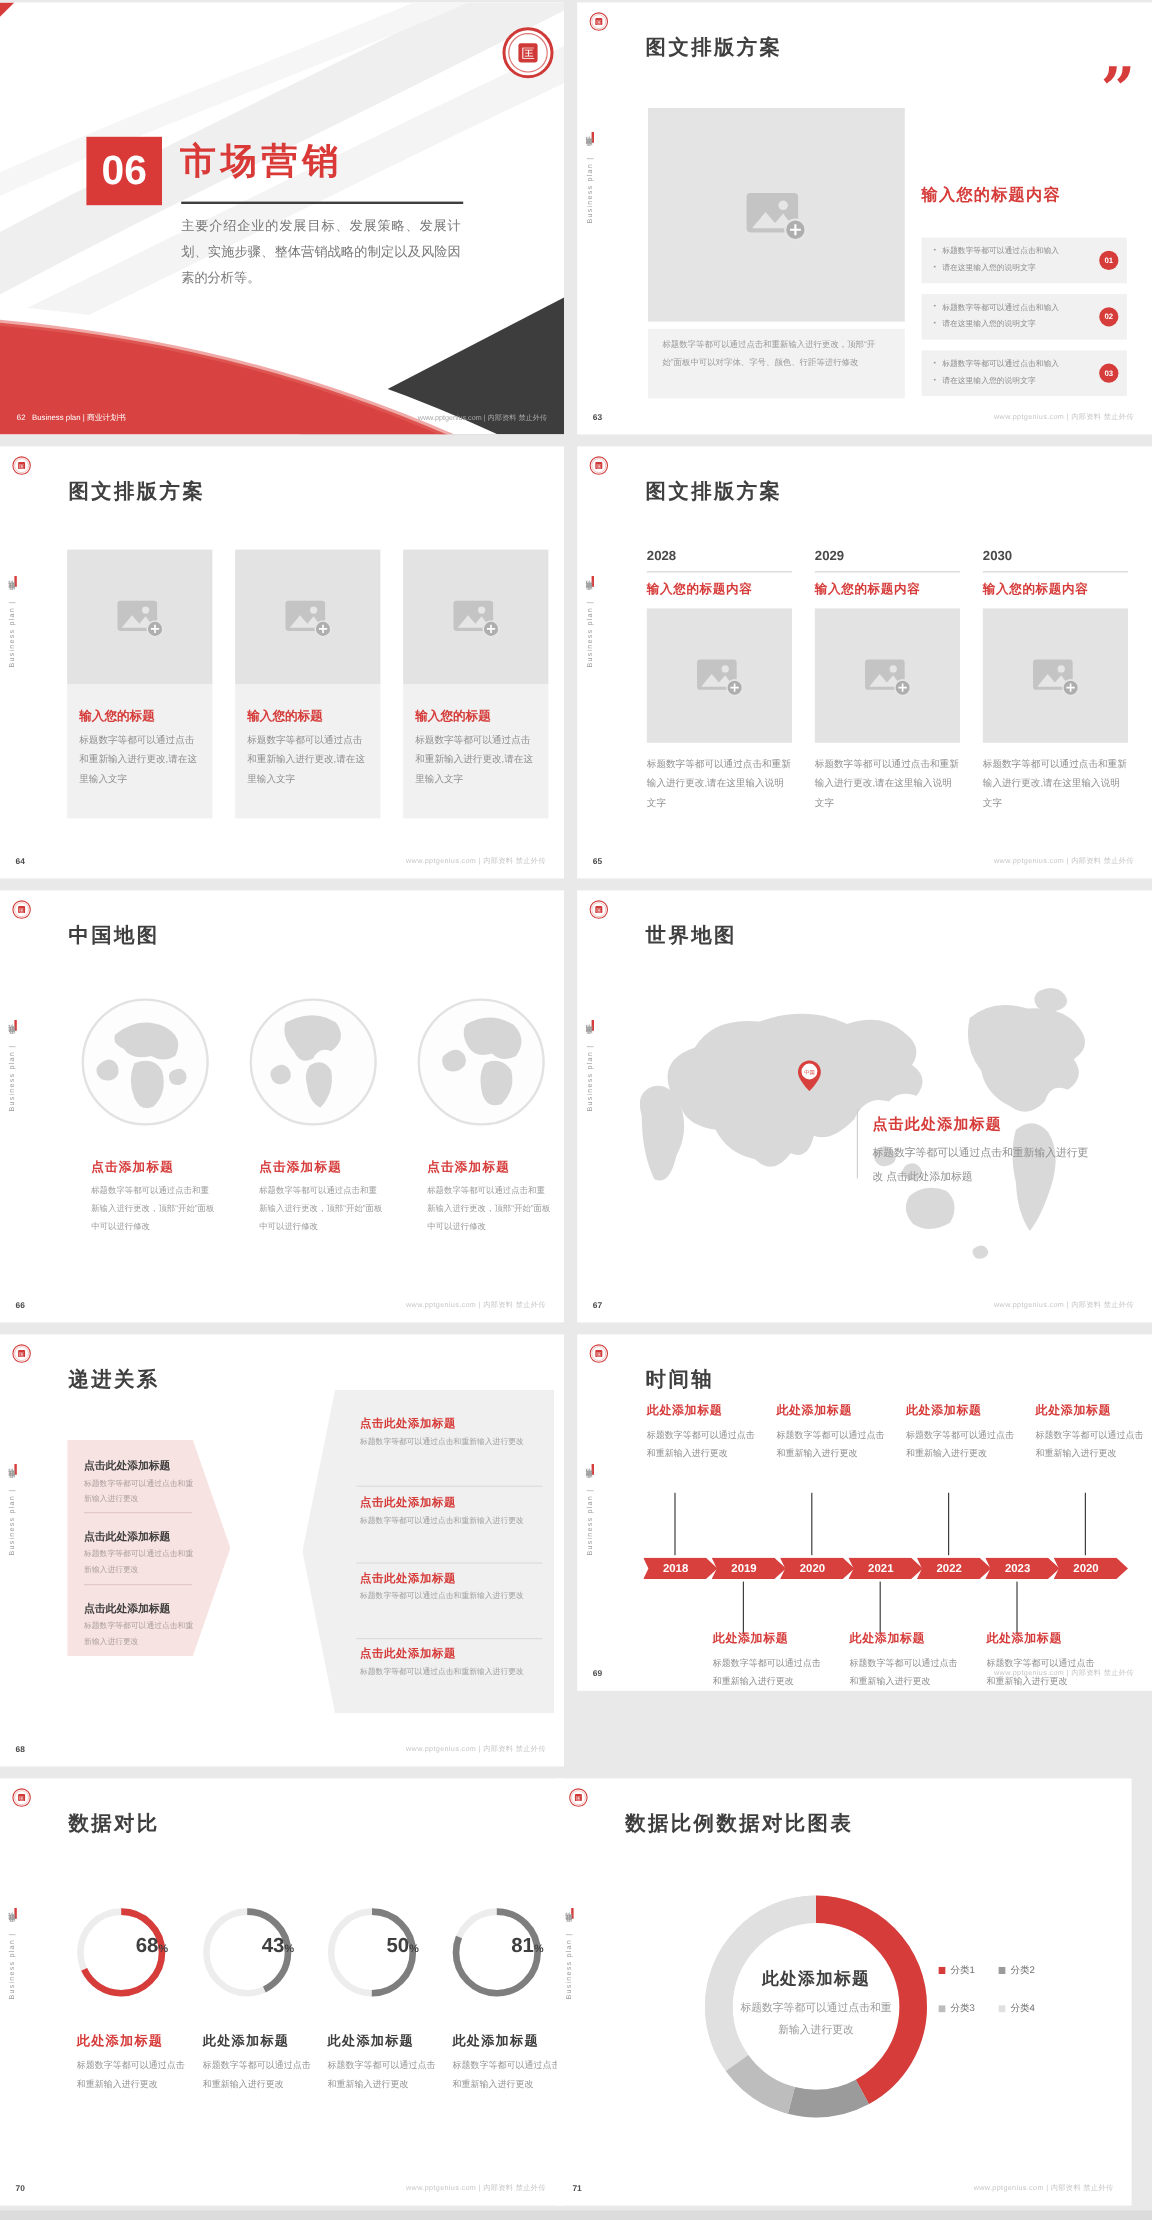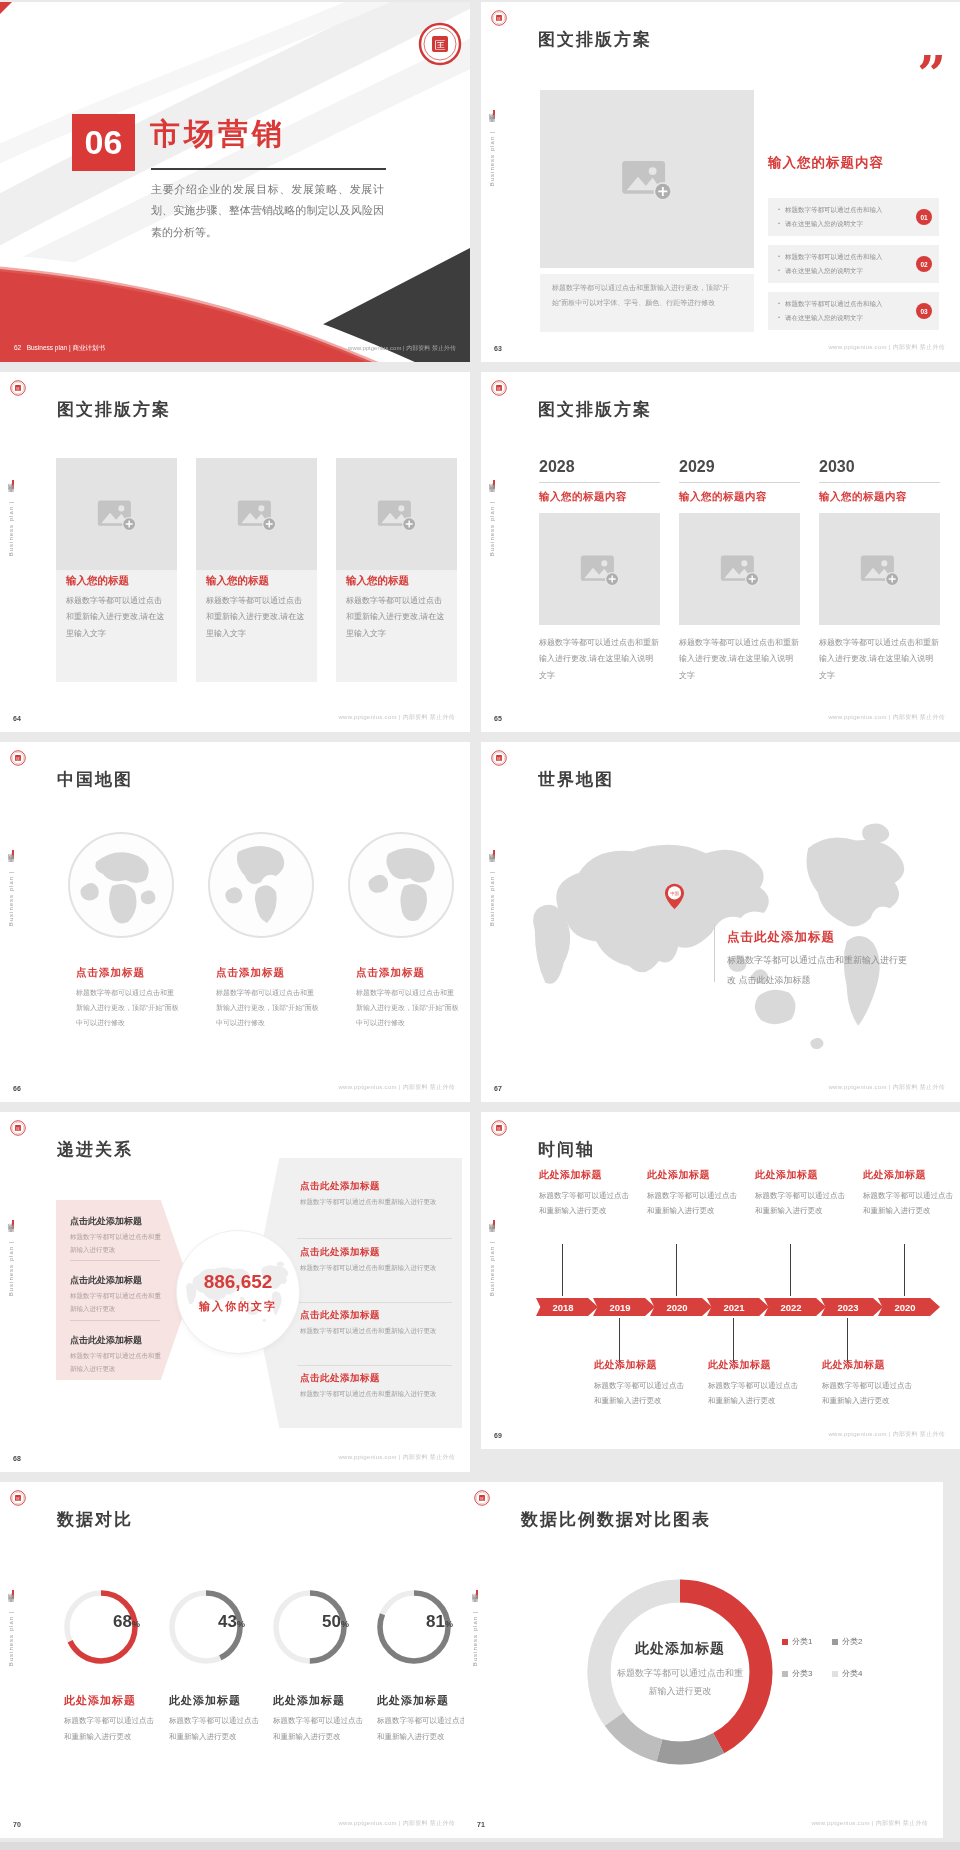--- a/index.html
+++ b/index.html
@@ -34,26 +34,26 @@
            font-size:50px;font-weight:bold;color:#d63c3a;line-height:1}
   .head63{position:absolute;left:287px;top:152px;font-size:13.5px;font-weight:bold;color:#d63c3a;letter-spacing:1px}
   .card63{position:absolute;left:287px;width:171px;height:38px;background:#f1f1f1;padding:5px 28px 0 10px;box-sizing:border-box}
   .card63 .ln{font-size:6.5px;color:#8e8e8e;line-height:2.1;white-space:nowrap}
   .card63 .ln::before{content:"•";color:#9c9c9c;font-size:6px;margin-right:5px;vertical-align:1px}
   .badge63{position:absolute;right:7px;top:11px;width:16px;height:16px;border-radius:50%;background:#d63c3a;
            color:#fff;font-size:6.5px;font-weight:bold;display:flex;align-items:center;justify-content:center}
   
   .c64{position:absolute;top:86px;width:121px}
   .c64 .im{width:121px;height:112px;background:#e3e3e3;display:flex;align-items:center;justify-content:center}
-  .c64 .pn{width:121px;height:112px;background:#f1f1f1;padding:4px 10px 0;box-sizing:border-box}
+  .c64 .pn{width:121px;height:112px;background:#f1f1f1;padding:20px 10px 0;box-sizing:border-box}
   .c64 .hd{font-size:10.5px;font-weight:bold;color:#d63c3a;margin-bottom:5px}
   .c64 .bd{font-size:8px;color:#8f8f8f;line-height:2.05}
   
   .c65{position:absolute;top:86px;width:121px}
-  .c65 .yr{font-size:16px;font-weight:bold;color:#4a4a4a}
+  .c65 .yr{font-size:11px;font-weight:bold;color:#4a4a4a}
   .c65 .dv{width:121px;height:1px;background:#d4d4d4;margin:6px 0 7px}
   .c65 .hd{font-size:10.5px;font-weight:bold;color:#d63c3a;letter-spacing:.5px}
   .c65 .im{width:121px;height:112px;background:#e3e3e3;margin-top:9px;display:flex;align-items:center;justify-content:center}
   .c65 .bd{font-size:8px;color:#8f8f8f;line-height:2.05;margin-top:10px}
   
   .g66{position:absolute;top:88px;width:110px;height:110px}
   .h66{position:absolute;top:224px;font-size:10.5px;font-weight:bold;color:#d63c3a;letter-spacing:1px}
   .b66{position:absolute;top:243px;width:104px;font-size:7px;color:#9b9b9b;line-height:2.15}
   
   .map67{position:absolute;left:48px;top:72px;width:385px;height:255px}
@@ -403,33 +403,26 @@
       <div class="hd">点击此处添加标题</div>
       <div class="bd">标题数字等都可以通过点击和重新输入进行更改</div>
     </div>
     <div class="ldv68" style="top:120px"></div>
     <div class="lit68" style="top:134px">
       <div class="hd">点击此处添加标题</div>
       <div class="bd">标题数字等都可以通过点击和重新输入进行更改</div>
     </div>
   </div>
 
-  <div class="circ68">
-    <svg class="mm" viewBox="0 0 400 260" preserveAspectRatio="none">
-        <use href="#wm"></use>
-      </svg>
-    <div class="v">886,652</div>
-    <div class="l">输入你的文字</div>
-  </div>
 
   <div class="fnum">68</div>
   <div class="fright">www.pptgenius.com | 内部资料 禁止外传</div>
 </div>
 
-<div class="slide" style="left:481px;top:1112px;width:479px;height:337px">
+<div class="slide" style="left:481px;top:1112px;width:479px;height:297px">
   <svg class="logo-s" viewBox="0 0 44 44">
       <use href="#seal"></use>
     </svg>
   <div class="vtick"></div>
   <div class="vlabel">Business plan | 商业计划书</div>
   <div class="sl-title">时间轴</div>
 
   <div class="tcol" style="left:58px;top:56px">
     <div class="hd">此处添加标题</div>
     <div class="bd">标题数字等都可以通过点击和重新输入进行更改</div>

